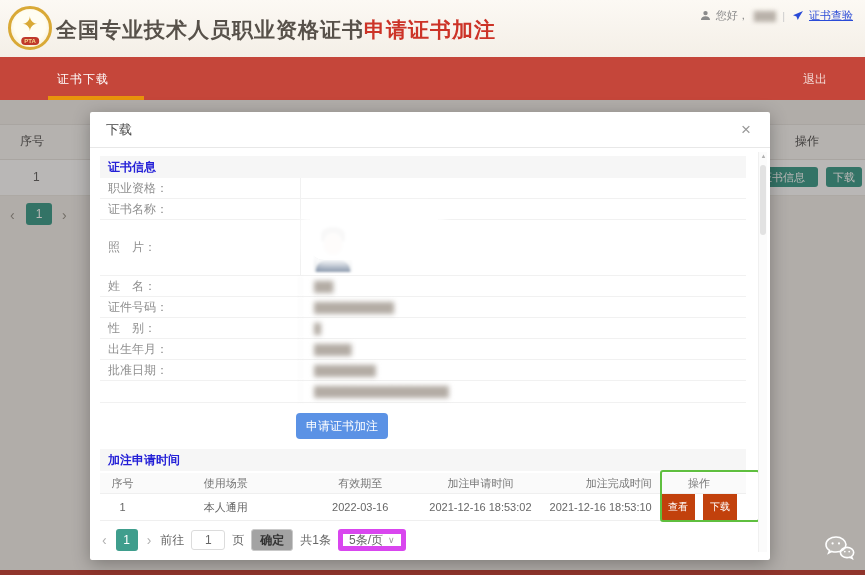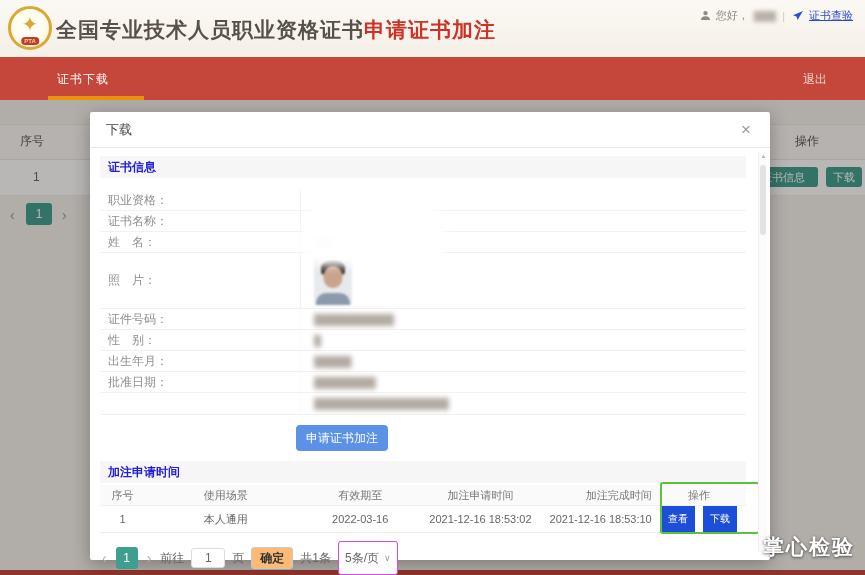--- a/index.html
+++ b/index.html
@@ -49,21 +49,21 @@
 
   
   .modal { position:absolute; left:90px; top:112px; width:680px; height:448px; background:#fff; border-radius:2px;
     box-shadow:0 4px 18px rgba(0,0,0,0.30); z-index:10; font-size:12px; }
   .m-title { position:relative; height:36px; line-height:36px; padding-left:16px; color:#444; font-size:13px;
     border-bottom:1px solid #e8e8e8; }
   .m-close { position:absolute; right:12px; top:0; width:24px; height:36px; line-height:34px; text-align:center;
     font-size:17px; color:#999; background:none; border:none; cursor:pointer; }
   .m-body { padding:8px 24px 0 10px; }
   .sec-bar { height:22px; line-height:22px; background:#f6f6f6; color:#2420d7; font-weight:bold; font-size:12px; padding-left:8px; }
-  .form { margin-top:12px; }
+  .form { margin-top:0; }
   .f-row { display:flex; align-items:center; min-height:21px; border-bottom:1px solid #f1f1f1; }
   .f-row.photo-row { min-height:56px; }
   .f-row.last { min-height:22px; }
   .f-label { width:200px; padding-left:8px; color:#8f8f8f; }
   .f-value { flex:1; padding-left:13px; border-left:1px solid #f1f1f1; align-self:stretch; display:flex; align-items:center; color:#a5a5a5; }
   .masked { filter:blur(2.5px); color:#b3aca4; font-size:10px; letter-spacing:-1px; }
   .blob { position:absolute; left:218px; top:62px; width:132px; height:50px; background:rgba(255,255,255,0.97);
     border-radius:16px; box-shadow:0 0 8px 6px rgba(255,255,255,0.92); z-index:3; }
   .photo { position:relative; width:38px; height:48px; background:#e7eaec; overflow:hidden; filter:blur(1.2px); }
   .photo .hair { position:absolute; left:50%; top:3px; transform:translateX(-50%); width:24px; height:15px; border-radius:50% 50% 20% 20%; background:#37302c; }
@@ -73,29 +73,29 @@
     border:none; border-radius:4px; font-size:12px; cursor:pointer; }
   .sec2 { margin-top:10px; }
   .anno-table { position:relative; margin-top:2px; }
   .t-row { display:flex; border-bottom:1px solid #efefef; }
   .t-head { background:#fafafa; color:#777; font-size:11px; }
   .t-head .cell { height:20px; line-height:20px; }
   .t-data { color:#666; font-size:11px; }
   .t-data .cell { height:26px; line-height:26px; }
   .cell { text-align:center; overflow:hidden; white-space:nowrap; }
   .c1{width:46px;} .c2{width:164px;} .c3{width:110px;} .c4{width:135px;} .c5{width:107px;text-align:right;} .c6{width:96px; display:flex; align-items:center; justify-content:center; gap:8px;}
-  .mini-btn { width:34px; height:32px; line-height:18px; background:#1d4ed8; color:#fff; font-size:10px; border:none; border-radius:3px; cursor:pointer; padding:0; }
+  .mini-btn { width:34px; height:32px; line-height:18px; background:#c2410c; color:#fff; font-size:10px; border:none; border-radius:3px; cursor:pointer; padding:0; }
   .hl-box { position:absolute; left:560px; top:-3px; width:100px; height:52px; border:2px solid #5fbf3f; border-radius:3px; pointer-events:none; }
   .pager { display:flex; align-items:center; gap:7px; margin-top:8px; font-size:12px; color:#666; }
   .pg-arrow { background:none; border:none; color:#b0b0b0; font-size:14px; cursor:pointer; padding:0 2px; }
   .pg-active { width:22px; height:22px; line-height:22px; text-align:center; background:#3f9e8d; color:#fff; border-radius:3px; font-size:12px; }
   .pg-goto-input { width:34px; height:20px; border:1px solid #dcdcdc; border-radius:3px; text-align:center; font-size:12px; color:#666; }
-  .pg-confirm { height:22px; padding:0 8px; background:#fdba74; border:1px solid #c9c9c9; border-radius:3px;
+  .pg-confirm { height:22px; padding:0 8px; background:#a3a3a3; border:1px solid #c9c9c9; border-radius:3px;
     color:#333; font-weight:bold; font-size:12px; cursor:pointer; }
-  .pg-select { display:flex; align-items:center; gap:5px; height:34px; padding:0 6px; border:1px solid #d946ef; border-radius:3px; color:#666; cursor:pointer; background:#fff; }
+  .pg-select { display:flex; align-items:center; gap:5px; height:22px; padding:0 6px; border:5px solid #d946ef; border-radius:3px; color:#666; cursor:pointer; background:#fff; }
   .pg-select .caret { font-size:9px; color:#999; }
   .scrollbar { position:absolute; right:3px; top:40px; width:9px; height:400px; background:#fbfbfb; border-left:1px solid #f0f0f0; }
   .scrollbar .up { position:absolute; top:1px; left:0; width:9px; text-align:center; font-size:6px; color:#b0b0b0; }
   .scrollbar .thumb { position:absolute; top:13px; left:1px; width:6px; height:70px; background:#e2e2e2; border-radius:3px; }
 
   
   .watermark { position:absolute; right:10px; bottom:14px; display:flex; align-items:center; gap:6px; z-index:20; }
   .watermark .wm-text { color:#fff; font-size:21px; font-weight:bold; letter-spacing:2px;
     text-shadow:0 1px 3px rgba(0,0,0,0.5), 0 0 2px rgba(0,0,0,0.35); }
 </style>
@@ -162,33 +162,33 @@
 
       <div class="form">
         <div class="f-row">
           <span class="f-label">职业资格：</span>
           <span class="f-value"></span>
         </div>
         <div class="f-row">
           <span class="f-label">证书名称：</span>
           <span class="f-value"></span>
         </div>
-        <div class="f-row">
-          <span class="f-label">姓　名：</span>
-          <span class="f-value masked">███</span>
-        </div>
         <div class="f-row photo-row">
           <span class="f-label">照　片：</span>
           <span class="f-value">
             <span class="photo">
               <span class="hair"></span>
               <span class="face"></span>
               <span class="body"></span>
             </span>
           </span>
+        </div>
+        <div class="f-row">
+          <span class="f-label">姓　名：</span>
+          <span class="f-value masked">███</span>
         </div>
         <div class="f-row">
           <span class="f-label">证件号码：</span>
           <span class="f-value masked">█████████████</span>
         </div>
         <div class="f-row">
           <span class="f-label">性　别：</span>
           <span class="f-value masked">█</span>
         </div>
         <div class="f-row">
@@ -260,16 +260,15 @@
         <path d="M13 2C7.5 2 3 5.4 3 9.6c0 2.4 1.4 4.5 3.6 5.9L5.6 18l3.2-1.6c1.3.4 2.7.6 4.2.6 5.5 0 10-3.4 10-7.4S18.5 2 13 2z"></path>
         <path d="M24 12.4c-3.6 0-6.6 2.3-6.6 5.1 0 2.8 3 5.1 6.6 5.1 1 0 1.9-.1 2.8-.4l2.4 1.2-.8-1.8c1.4-.9 2.3-2.4 2.3-4.1 0-2.8-3-5.1-6.7-5.1z"></path>
       </g>
       <g fill="#fff">
         <circle cx="9.6" cy="8.4" r="1.1"></circle>
           <circle cx="16" cy="8.4" r="1.1"></circle>
         <circle cx="21.8" cy="16.6" r="0.9"></circle>
           <circle cx="26.2" cy="16.6" r="0.9"></circle>
       </g>
     </svg>
-    <span class="wm-text">掌心检验</span>
   </div>
 
 </div>
 
 </body></html>

